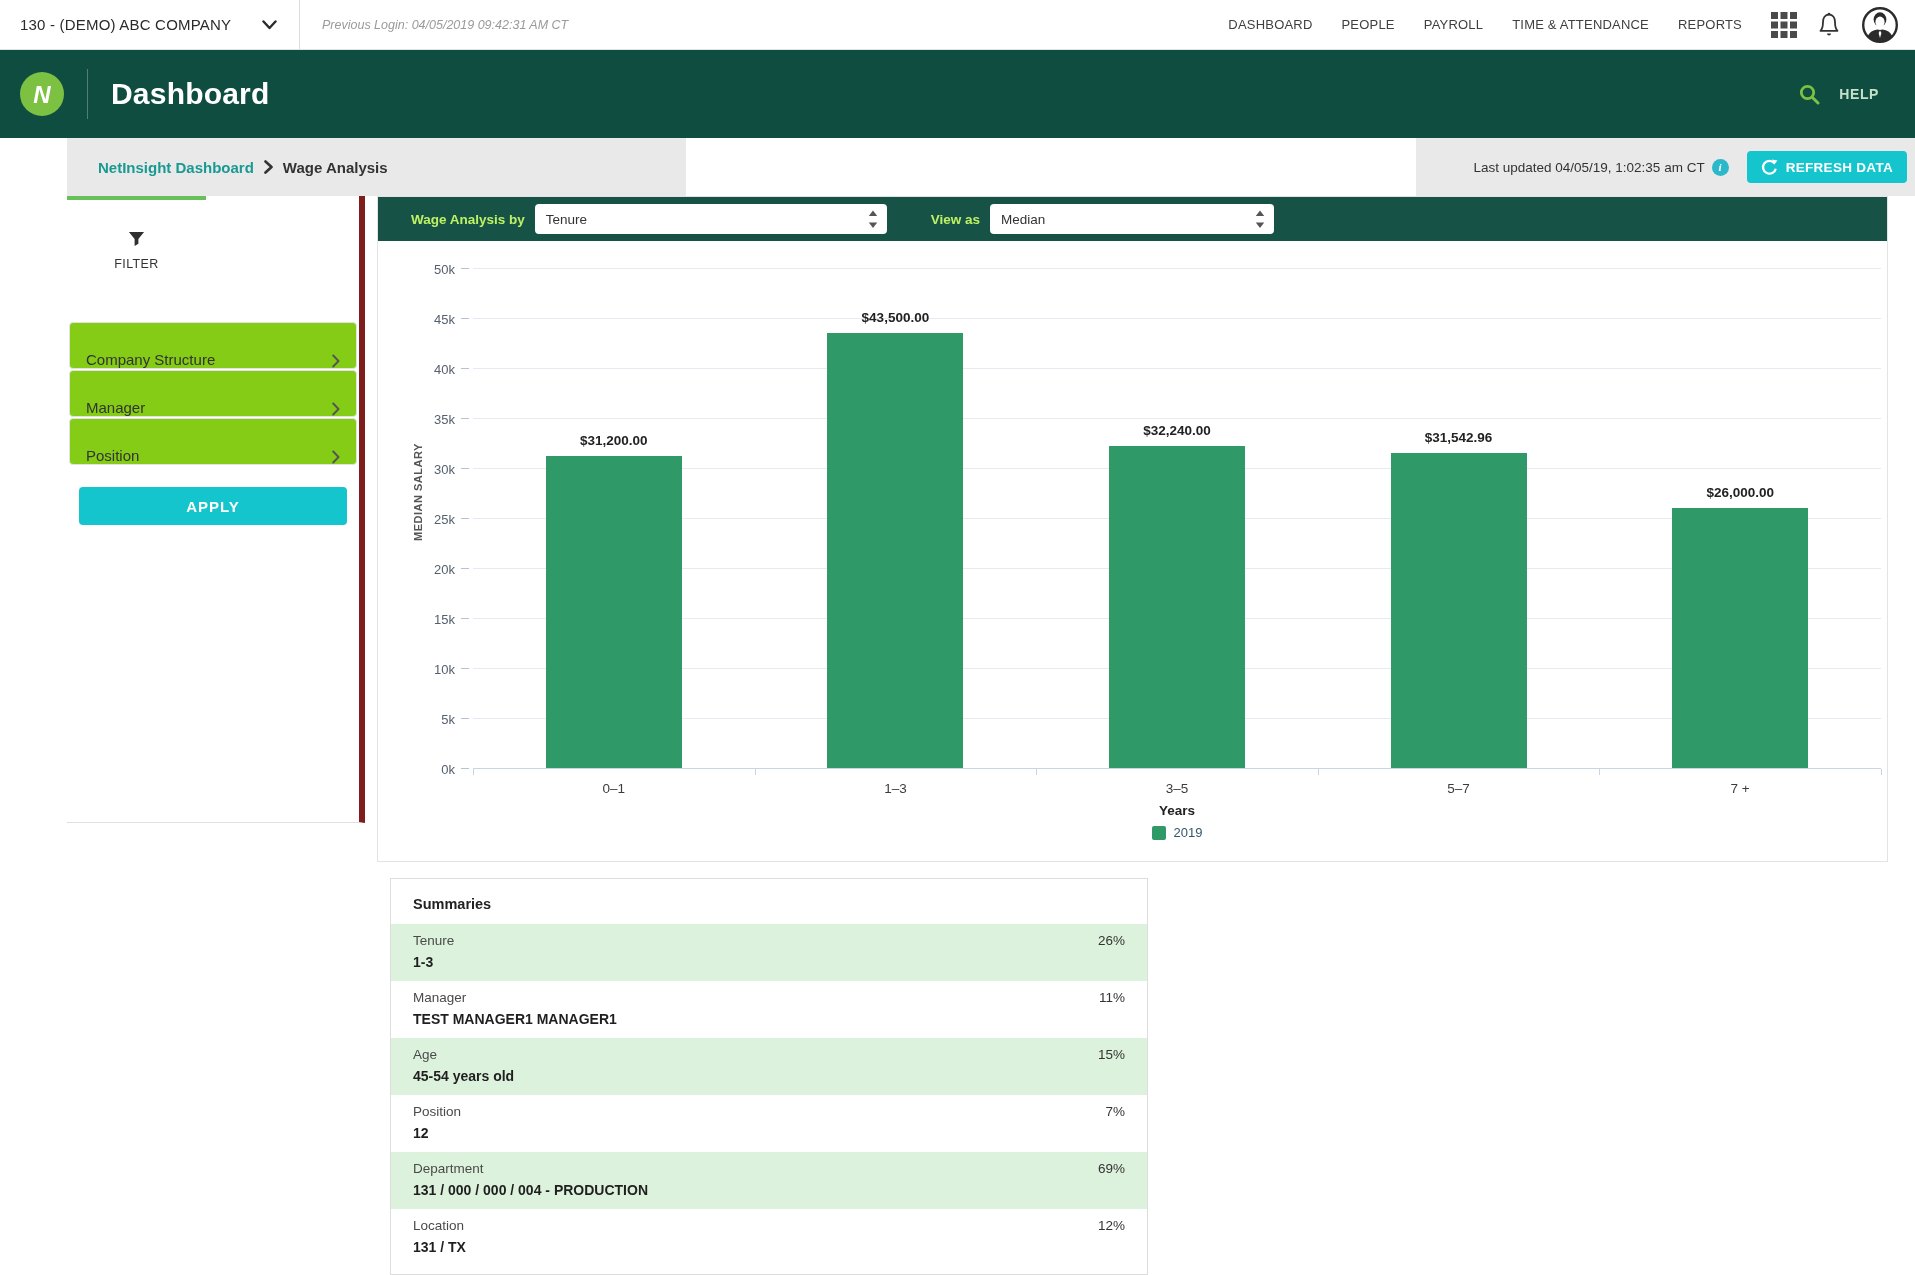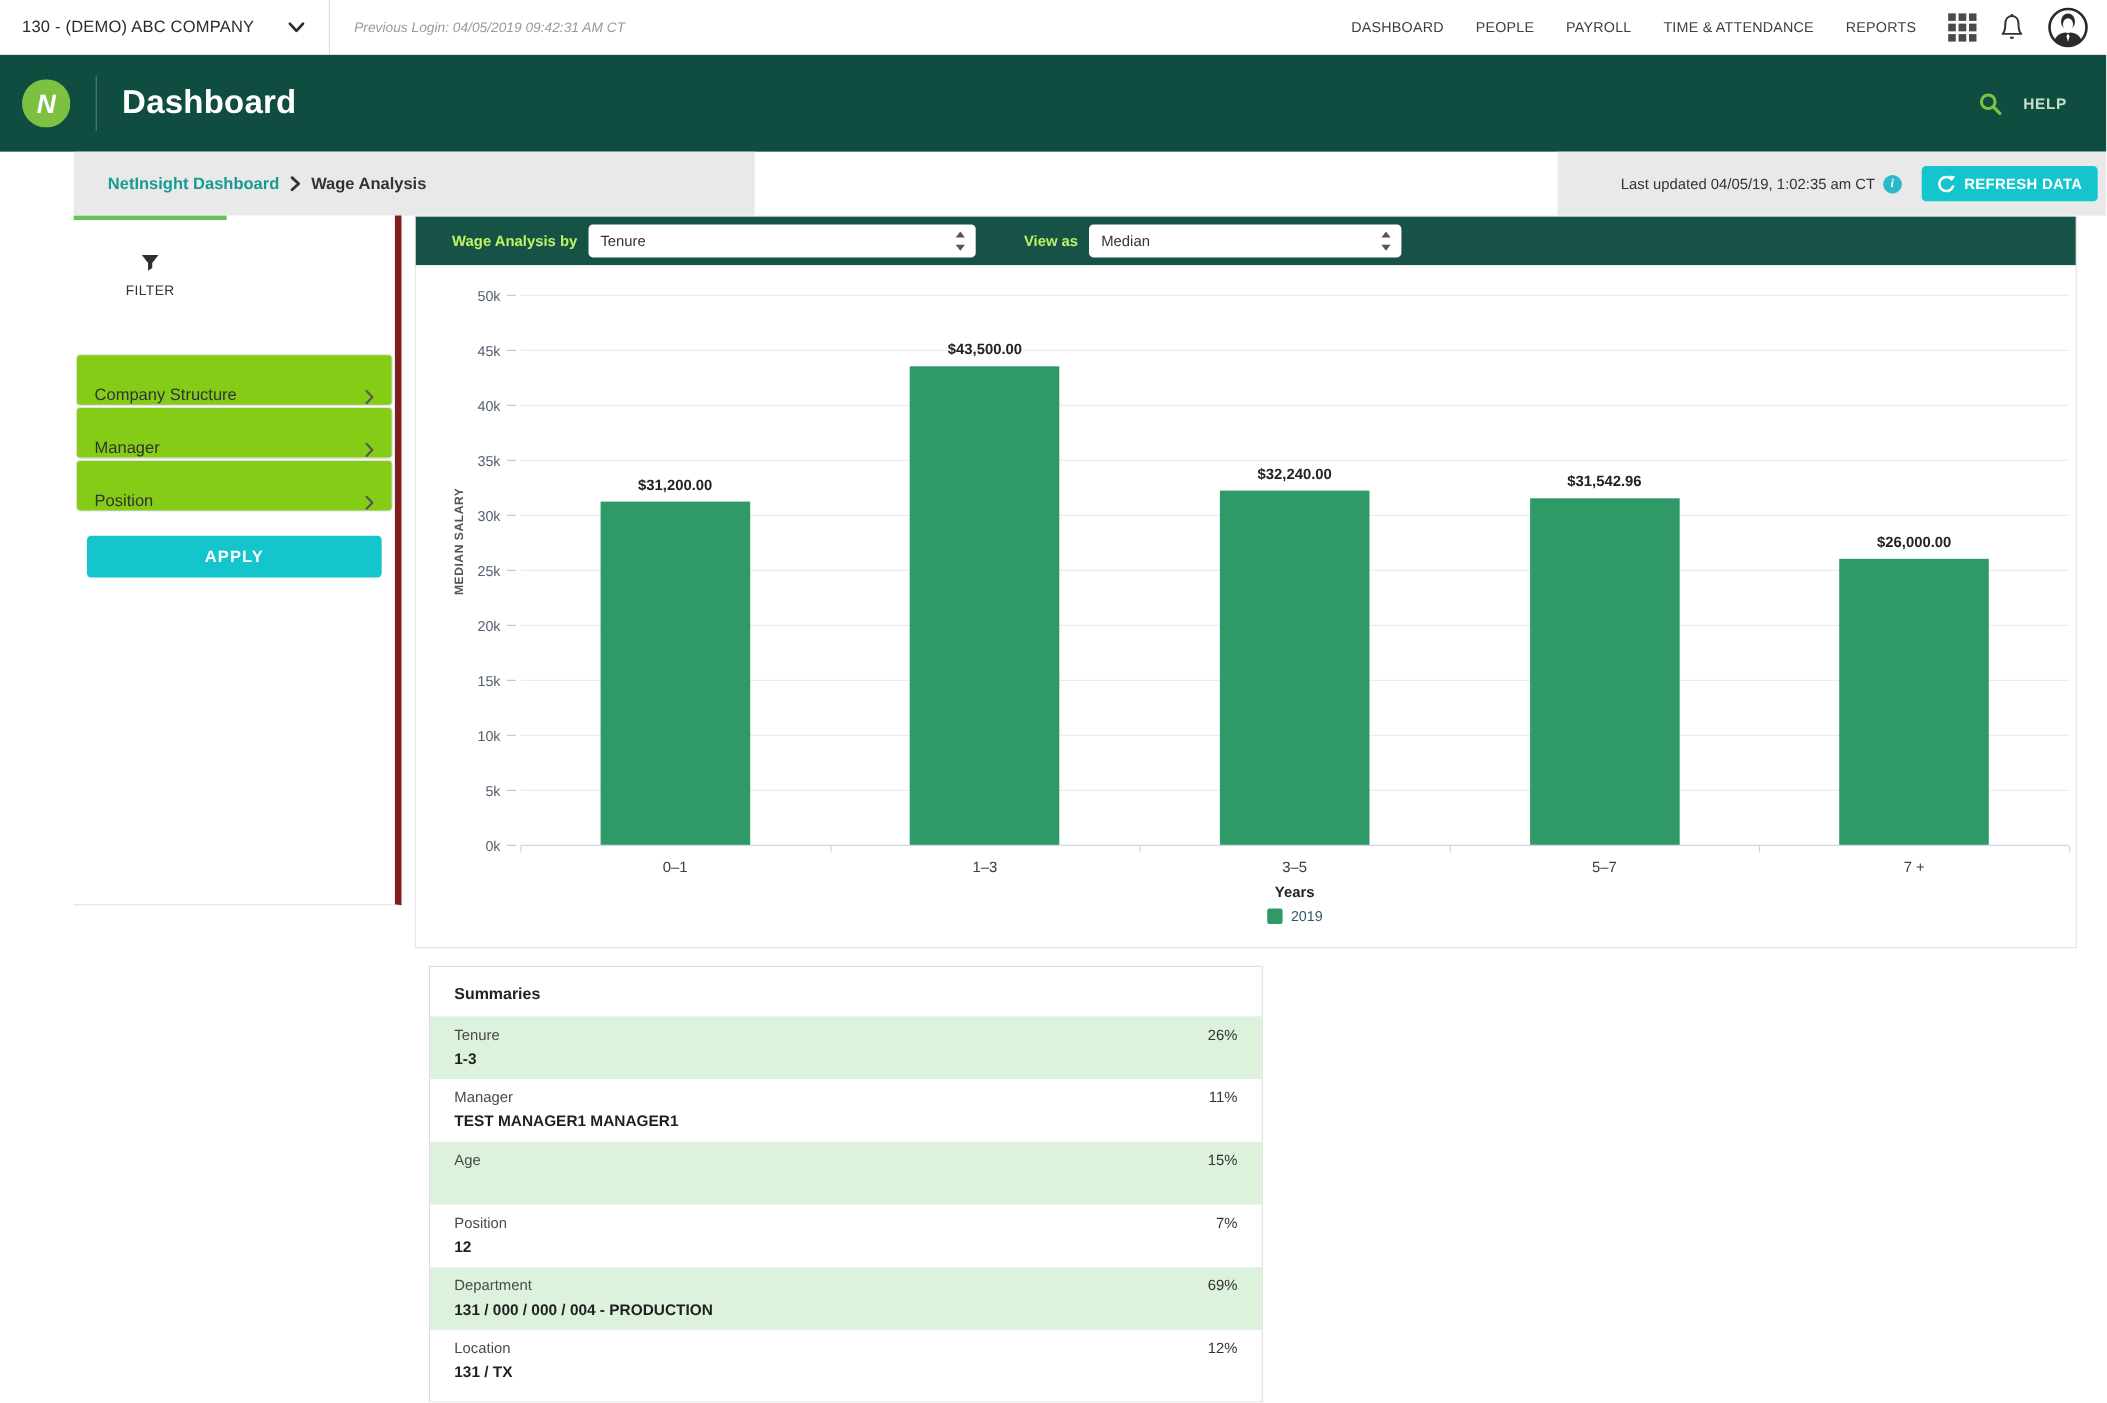--- a/index.html
+++ b/index.html
@@ -356,20 +356,21 @@
             <span class="sum-label">Manager</span>
             <span class="sum-pct">11%</span>
           </div>
           <div class="sum-value">TEST MANAGER1 MANAGER1</div>
         </div>
         <div class="sum-row hl">
           <div class="sum-top">
             <span class="sum-label">Age</span>
             <span class="sum-pct">15%</span>
           </div>
+          <div class="sum-value">45-54 years old</div>
         </div>
         <div class="sum-row">
           <div class="sum-top">
             <span class="sum-label">Position</span>
             <span class="sum-pct">7%</span>
           </div>
           <div class="sum-value">12</div>
         </div>
         <div class="sum-row hl">
           <div class="sum-top">

